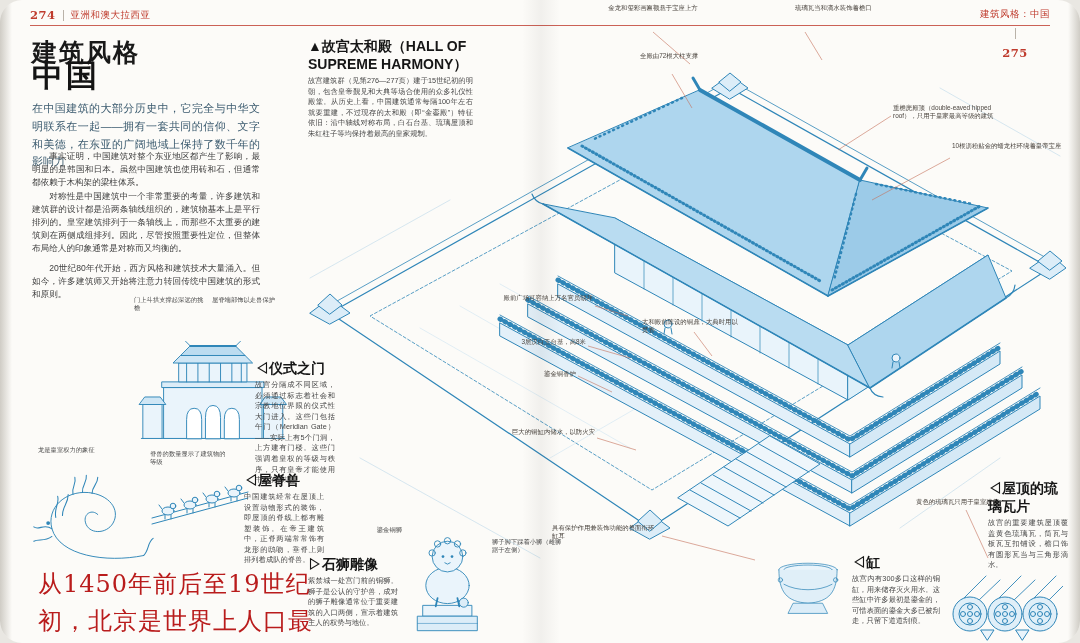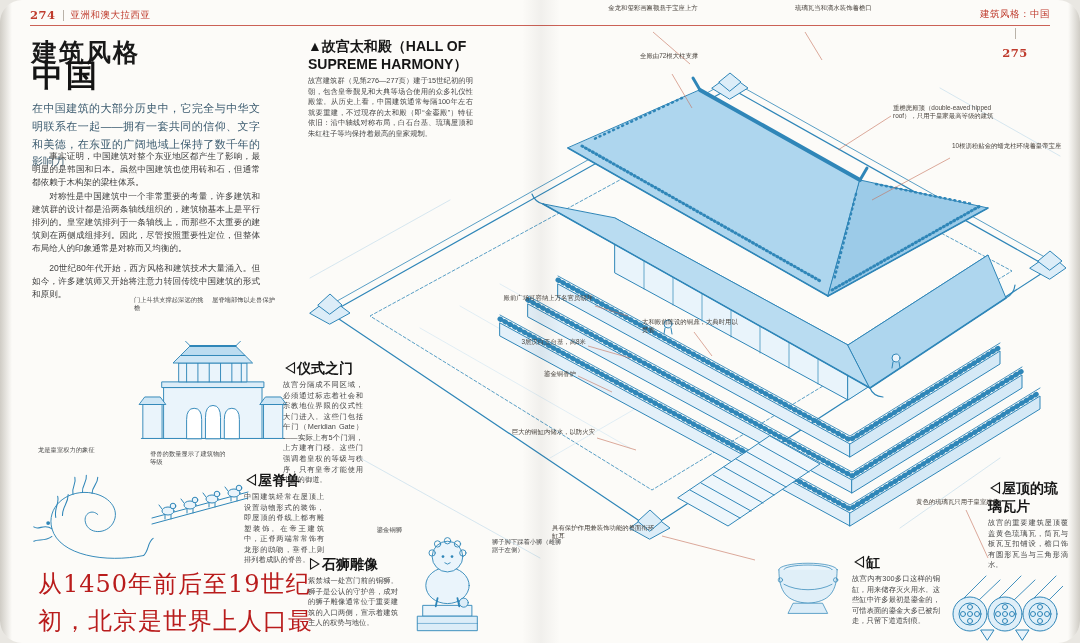--- a/index.html
+++ b/index.html
@@ -80,21 +80,21 @@
       <path d="M46,44 L114,44 L104,34 L56,34 Z" fill="#bcdcf0"></path>
       <line x1="56" y1="34" x2="104" y2="34" stroke-width="2"></line>
       <line x1="56" y1="34" x2="51" y2="29"></line>
         <line x1="104" y1="34" x2="109" y2="29"></line>
       <rect x="6" y="96" width="20" height="36" fill="#eaf4fb"></rect>
       <path d="M2,96 L30,96 L24,88 L8,88 Z" fill="#cfe6f5"></path>
       <rect x="134" y="96" width="20" height="36" fill="#eaf4fb"></rect>
       <path d="M130,96 L158,96 L152,88 L136,88 Z" fill="#cfe6f5"></path>
     </g>
   </svg>
-  <div class="abs" style="left:255px;top:360px;width:80px;margin-left:28px;">
+  <div class="abs" style="left:255px;top:360px;width:80px;">
     <div class="cap-title">◁仪式之门</div>
     <div class="cap-text">故宫分隔成不同区域，必须通过标志着社会和宗教地位界限的仪式性大门进入。这些门包括午门（Meridian Gate）——实际上有5个门洞，上方建有门楼。这些门强调着皇权的等级与秩序，只有皇帝才能使用中央的御道。</div>
   </div>
 
   <div class="abs fig-label" style="left:38px;top:446px;width:64px;">龙是皇室权力的象征</div>
   <div class="abs fig-label" style="left:150px;top:450px;width:78px;">脊兽的数量显示了建筑物的等级</div>
   <svg class="abs" style="left:28px;top:462px;" width="130" height="105" viewBox="0 0 130 110">
     <g class="bluestroke" stroke-width="1.6">
       <path d="M118,98 C78,106 30,98 22,70 C16,48 36,30 60,32 C82,34 94,50 86,64 C79,76 60,76 57,63 C55,54 64,49 70,55"></path>
       <path d="M22,70 C14,64 8,72 3,68 M22,78 C14,84 8,80 3,83" stroke-width="1.1"></path>

